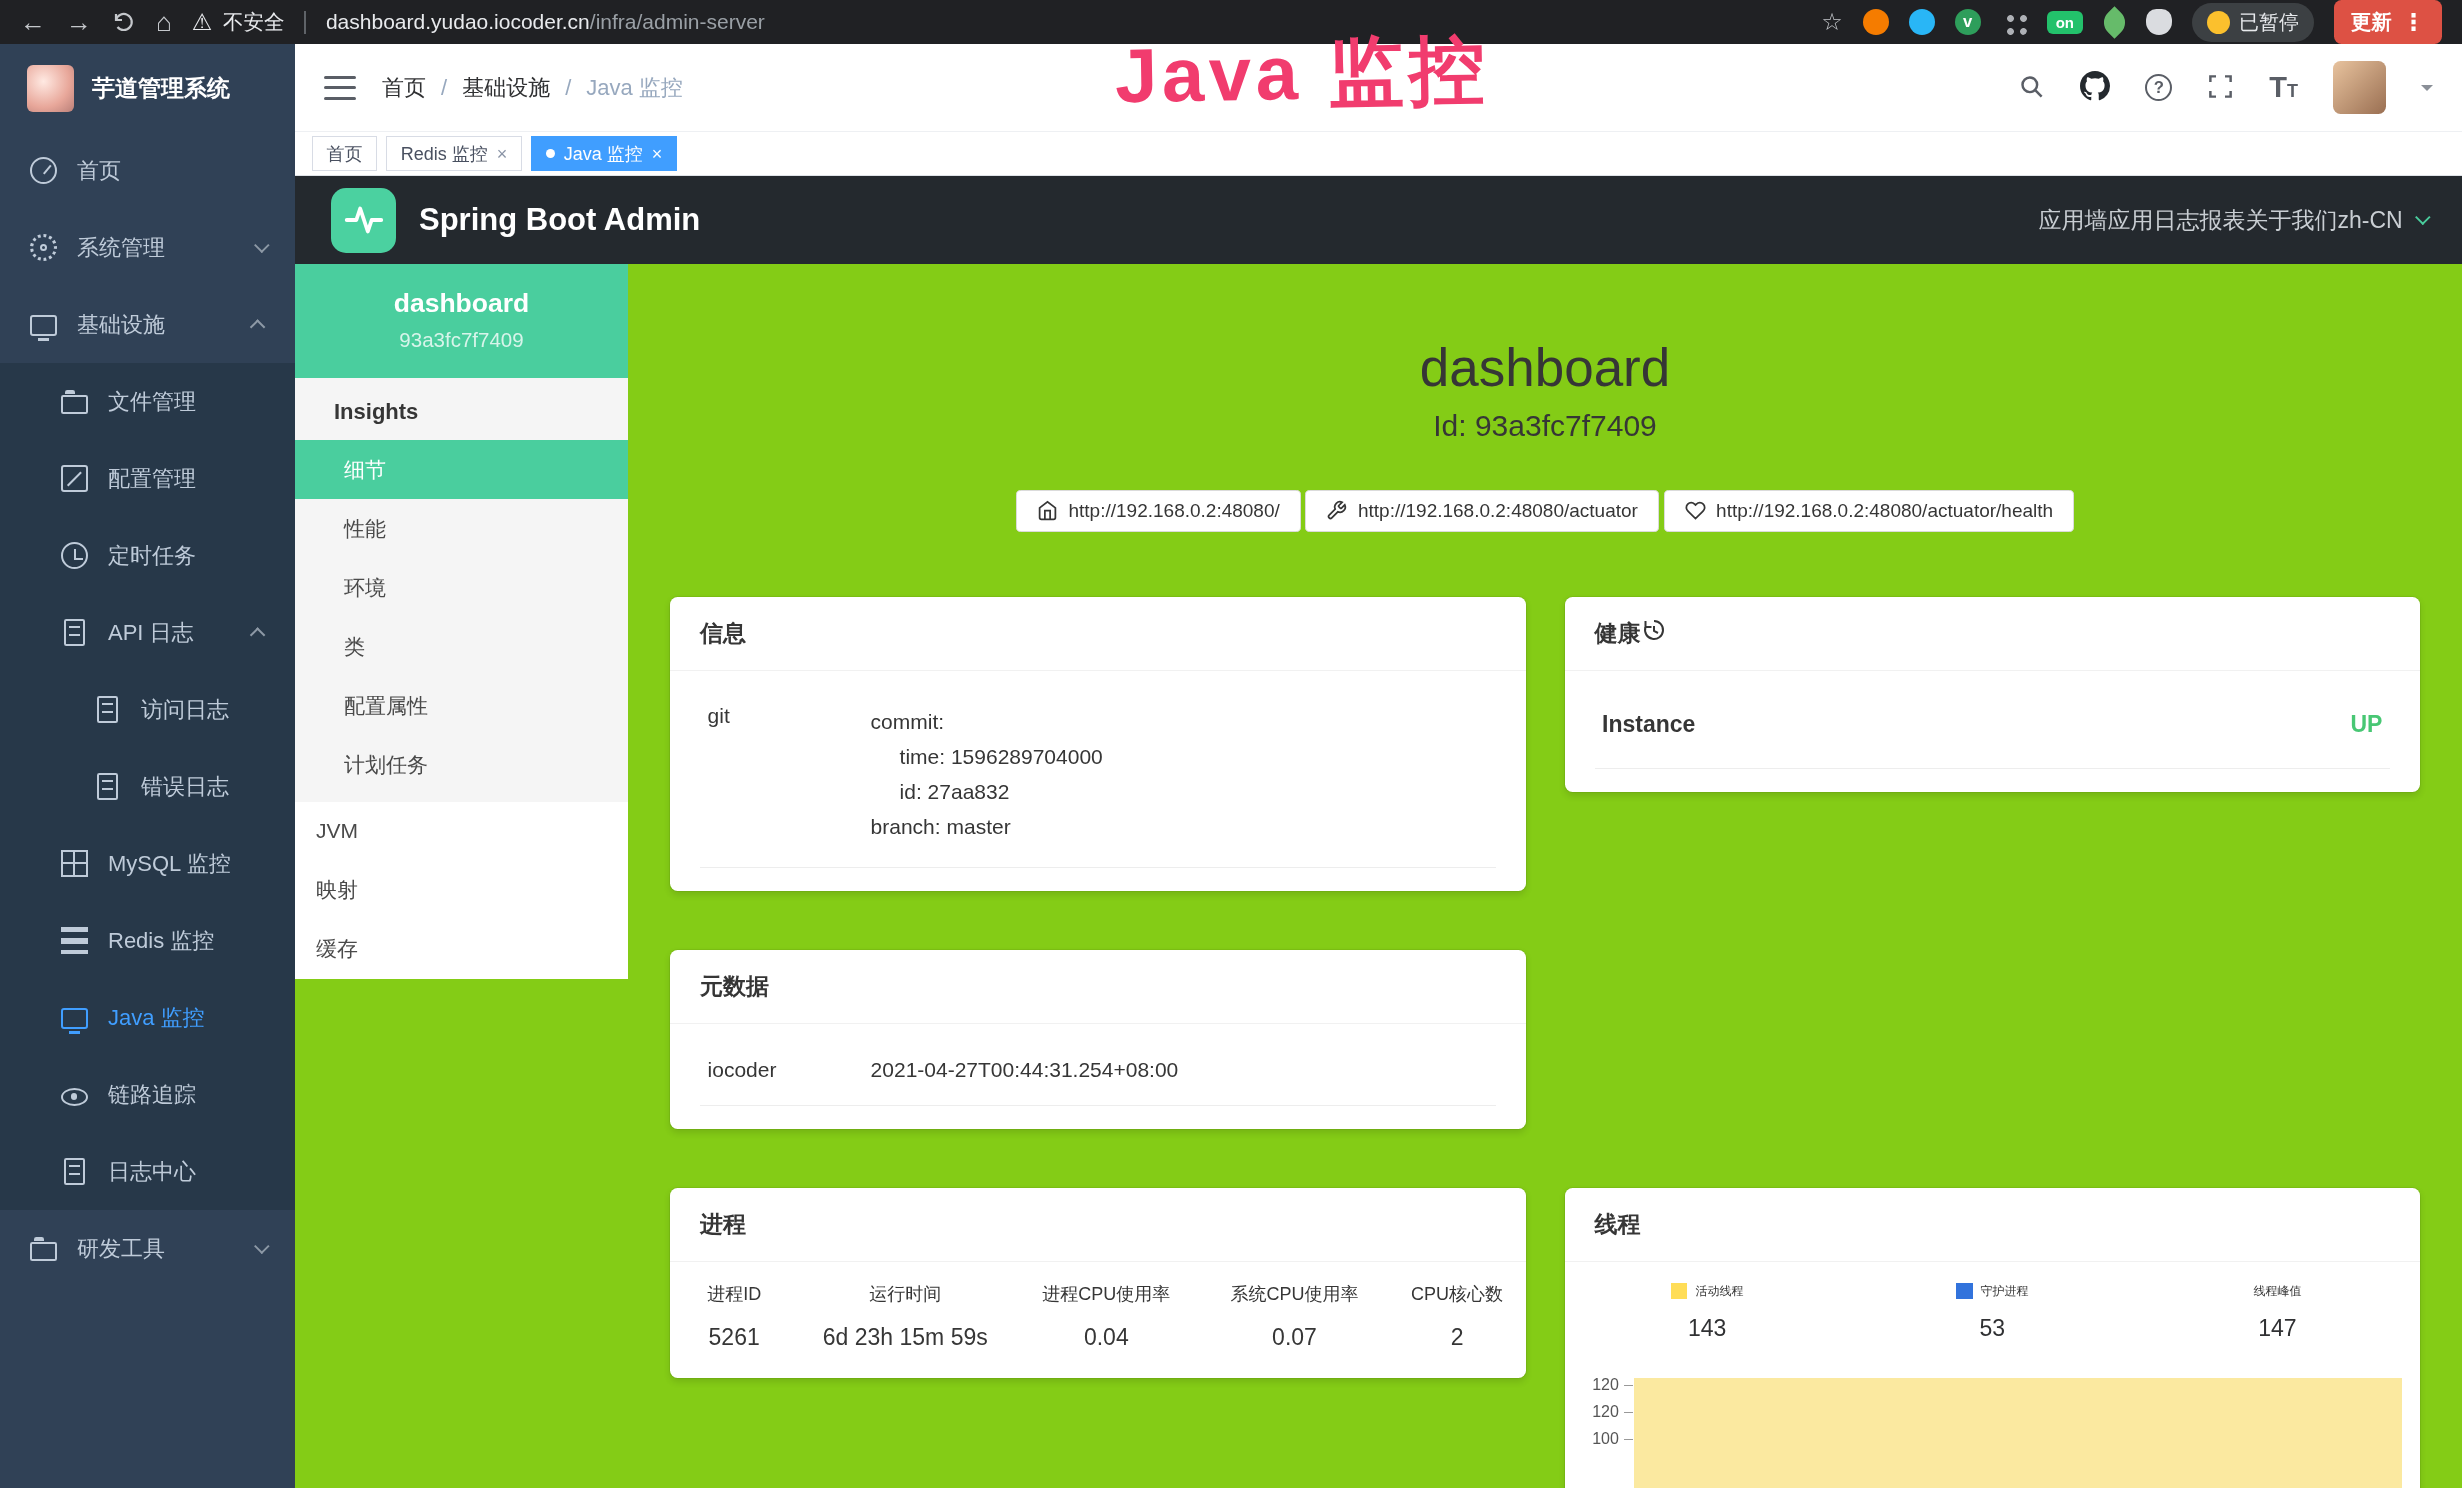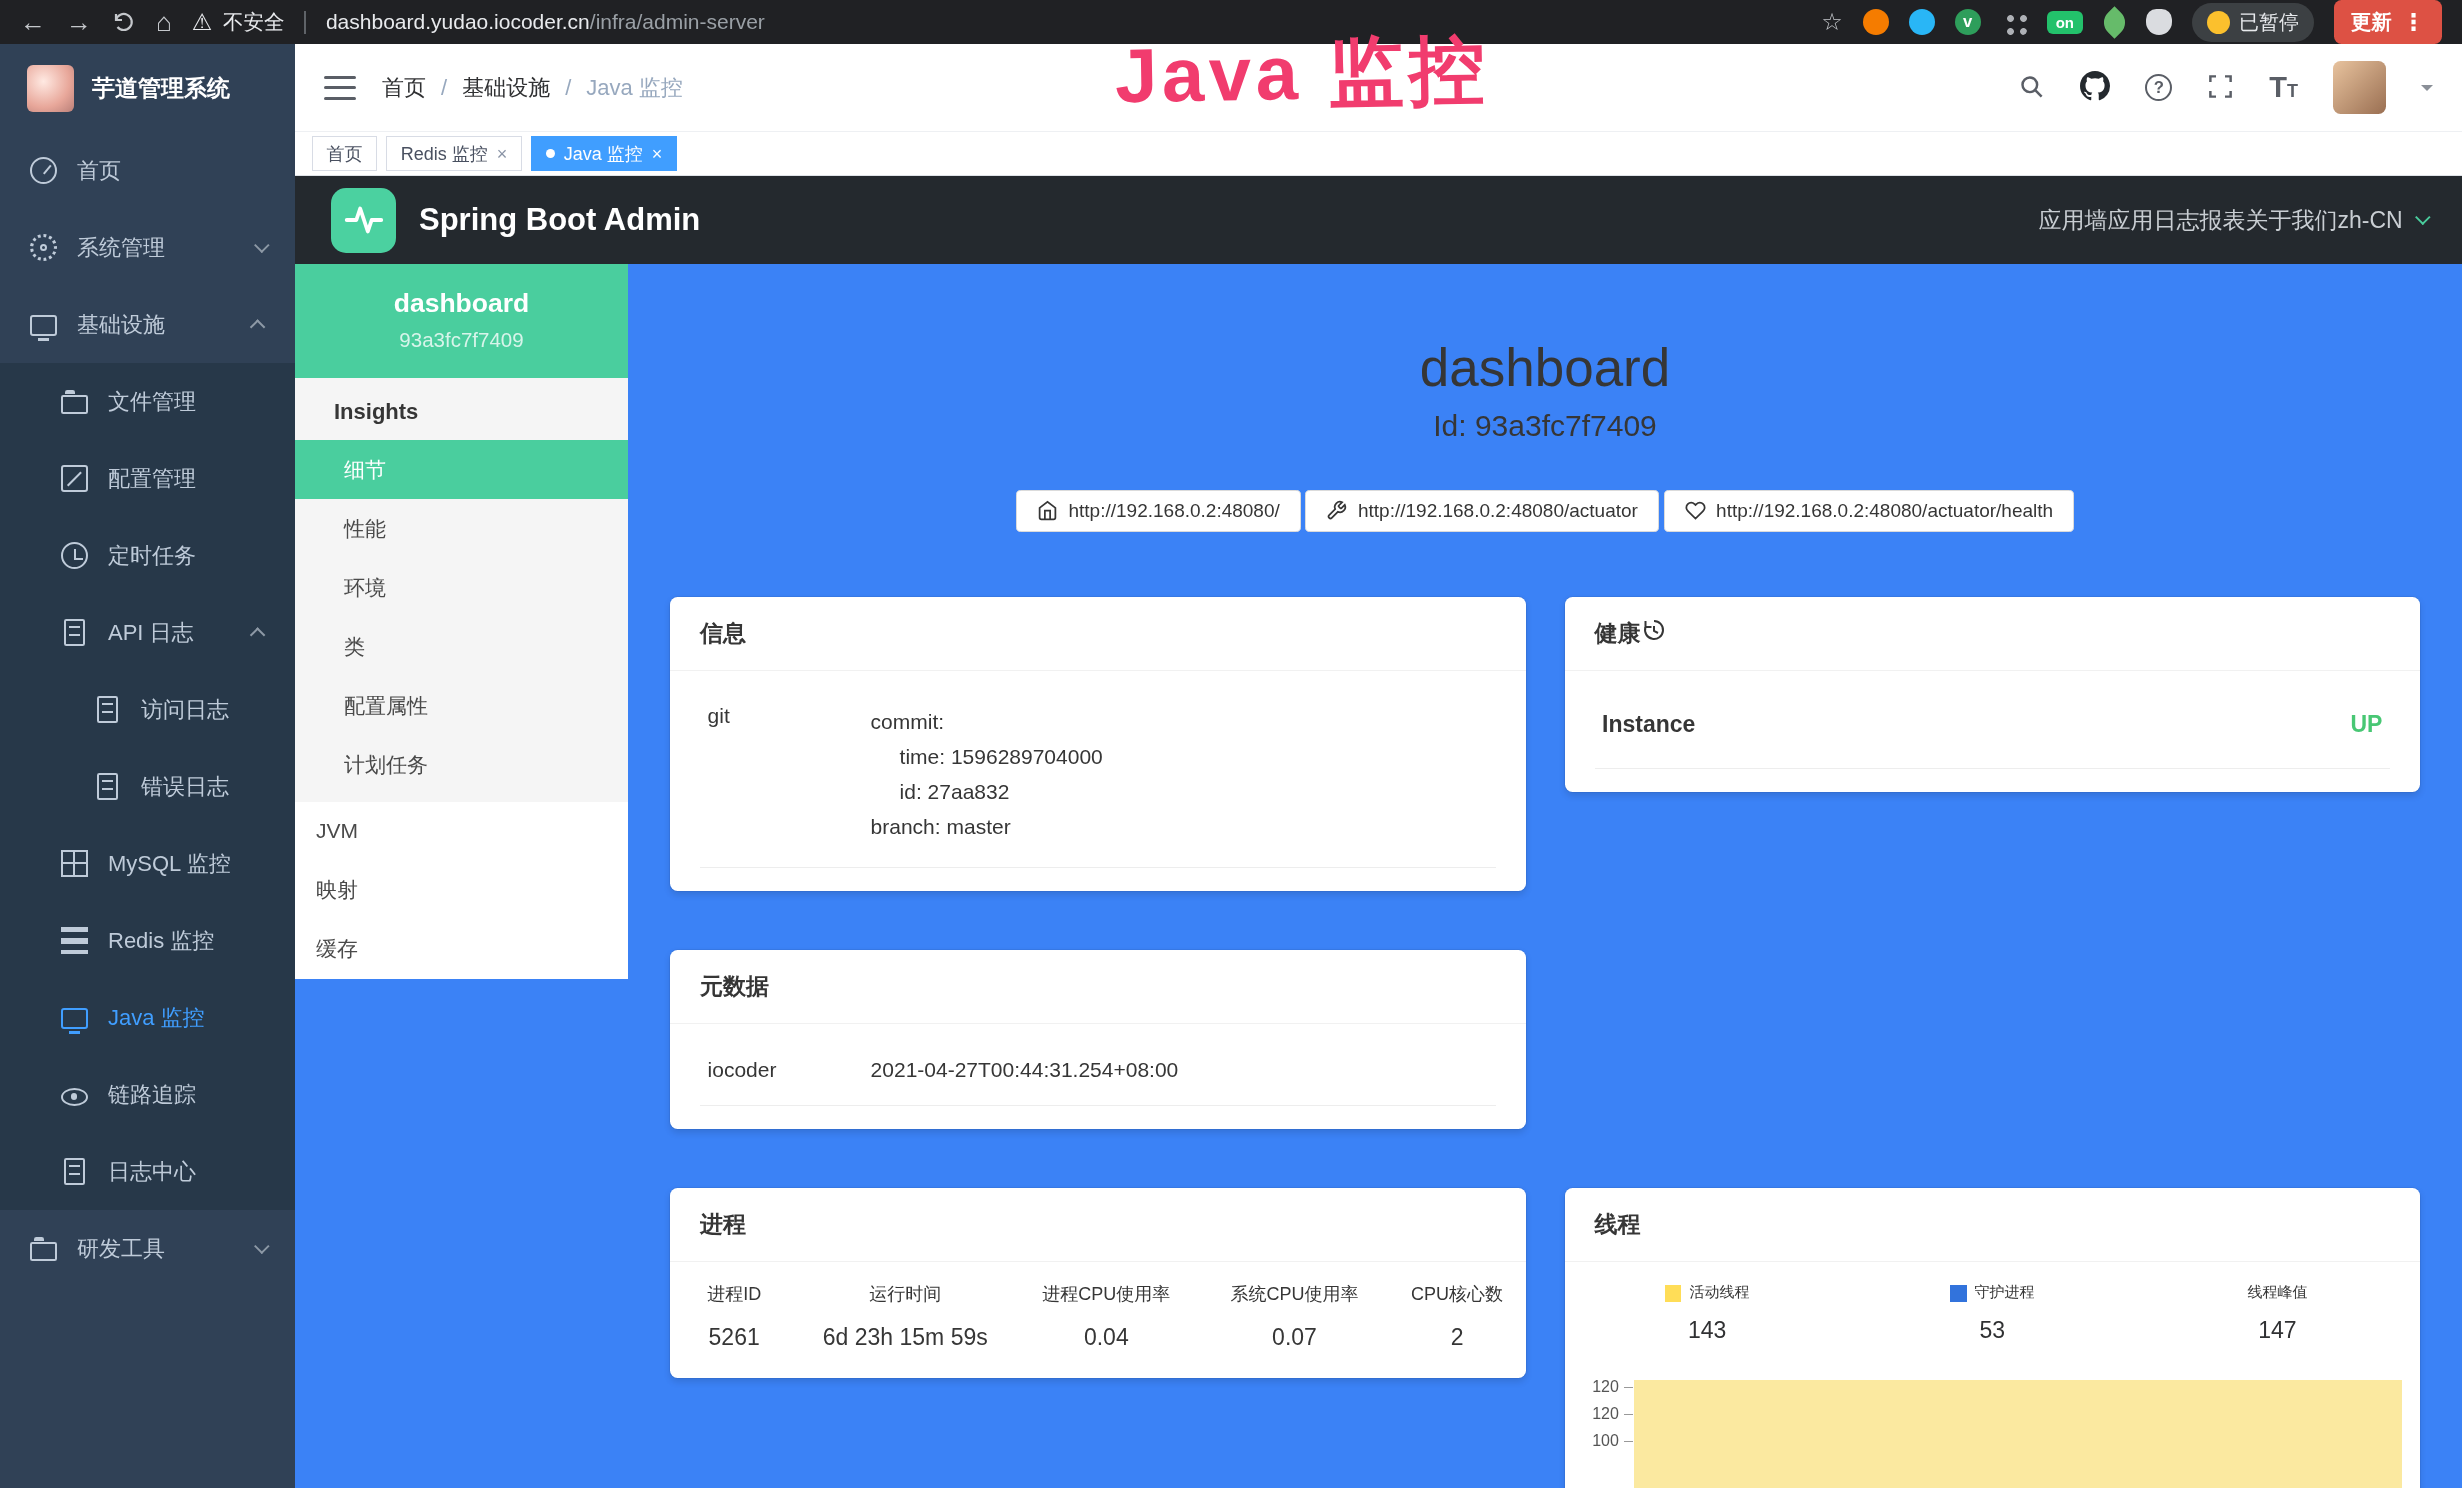--- a/index.html
+++ b/index.html
@@ -104,21 +104,21 @@
 
   
   .sba-top{height:88px;background:#24292e;display:flex;align-items:center;padding:0 36px}
   .sba-logo{width:65px;height:65px;border-radius:15px;background:#4bd1a0;display:flex;align-items:center;justify-content:center;flex:none}
   .sba-brand{color:#fff;font-size:31px;font-weight:700;margin-left:23px}
   .sba-nav{margin-left:auto;display:flex;align-items:center;font-size:23px;color:#c9ced3}
   .sba-nav .item{cursor:pointer}
   .lang{display:flex;align-items:center;gap:12px;cursor:pointer}
 
   
-  .sba-wrap{flex:1;display:flex;min-height:0;background:#3b82f6}
+  .sba-wrap{flex:1;display:flex;min-height:0;background:#84cc16}
   .sba-side{width:333px;flex:none;display:flex;flex-direction:column}
   .sba-app{background:#4ace9e;color:#fff;min-height:114px;padding:24px 15px;text-align:center}
   .sba-app .name{font-size:26.5px;font-weight:700}
   .sba-app .id{font-size:20.5px;color:rgba(255,255,255,.78);margin-top:9px}
   .sba-group{background:#f5f5f5;padding-bottom:7.6px}
   .group-label{font-size:22px;font-weight:700;color:#363636;padding:21px 39px 15px}
   .s-item{height:59px;display:flex;align-items:center;padding-left:49px;font-size:21px;color:#4a4a4a;cursor:pointer}
   .s-item.active{background:#4ace9e;color:#fff}
   .s-root{padding-left:21px;background:#fff}
 
@@ -144,21 +144,21 @@
   .meta-k{width:178px;flex:none}
 
   .ptable{display:flex;text-align:center;padding:20px 0 27px}
   .pcol{display:flex;flex-direction:column;gap:18px}
   .w1{width:15%}.w2{width:25%}.w3{width:22%}.w4{width:22%}.w5{width:16%}
   .ph{font-size:18px;color:#363636}
   .pv{font-size:23px;color:#363636}
 
   .legend{display:flex;text-align:center;padding-top:21px}
   .litem{flex:1}
-  .llab{font-size:15px;color:#363636;display:flex;align-items:flex-end;justify-content:center;gap:8px}
+  .llab{font-size:12px;color:#363636;display:flex;align-items:flex-start;justify-content:center;gap:8px}
   .sq{width:16.7px;height:16.7px;display:inline-block;flex:none}
   .sq.yellow{background:#ffdd57}
   .sq.blue{background:#3273dc}
   .lval{font-size:23px;margin-top:15px}
   .chart{display:flex;margin-top:27px;height:319px}
   .yaxis{width:68px;display:flex;flex-direction:column;align-items:flex-end;padding-top:3px}
   .ytick{height:27px;display:flex;align-items:center;gap:4.6px;font-size:16px;color:#555}
   .ytick::after{content:"";width:9px;height:1.5px;background:#999}
   .plot{flex:1;position:relative;margin-right:18px}
   .area{position:absolute;left:1.5px;right:0;top:9px;bottom:0;background:#fbe9a0}

